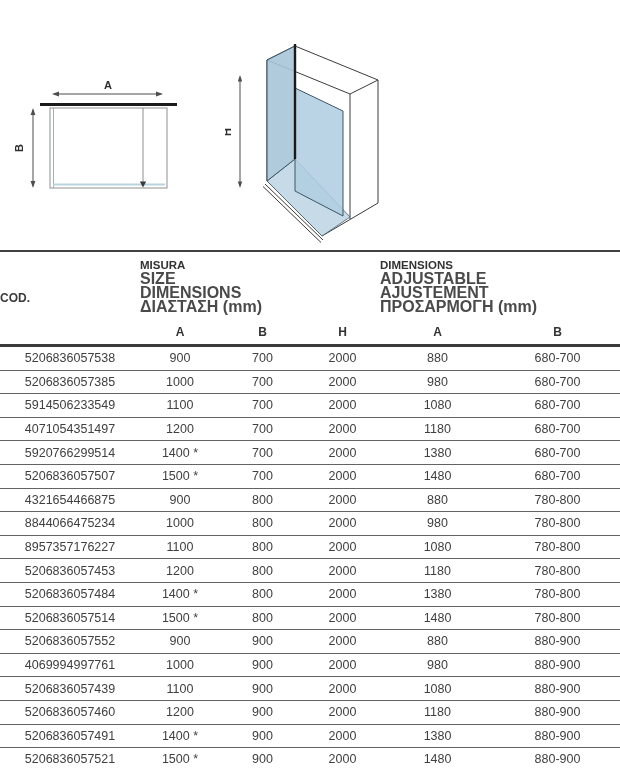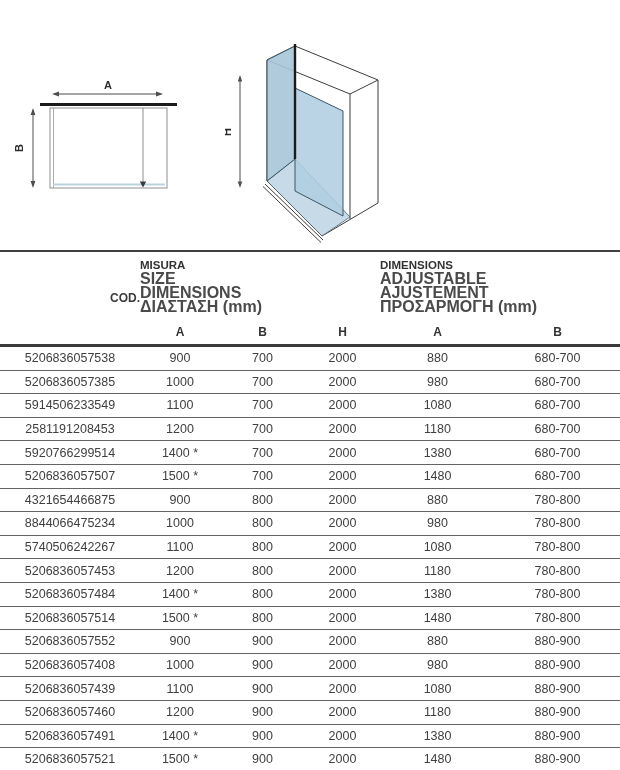--- a/index.html
+++ b/index.html
@@ -17,21 +17,21 @@
   .dim-label{font-family:"Liberation Sans",sans-serif;font-size:11px;font-weight:bold;fill:#2e2e2e;}
 
   
   table.spec{
     width:620px;border-collapse:collapse;table-layout:fixed;
     border-top:2px solid #414141;
   }
   table.spec th,table.spec td{padding:0;margin:0;}
   thead{border-bottom:3px solid #3a3a3a;}
   .cod-th{
-    font-size:12px;font-weight:bold;color:#3a3a3a;text-align:right;vertical-align:middle;
+    font-size:12px;font-weight:bold;color:#3a3a3a;text-align:left;vertical-align:middle;
   }
   .group-th{height:68px;text-align:left;vertical-align:middle;padding-top:3px;}
   .group-th .t1{font-size:11.5px;font-weight:bold;color:#333;line-height:14px;}
   .group-th .t2{font-size:16px;font-weight:bold;color:#4a4a4a;line-height:14px;}
   .sub-th{
     height:24px;font-size:12px;font-weight:bold;color:#333;
     text-align:center;vertical-align:middle;
   }
   tbody td{
     height:22.6px;font-size:12.5px;color:#404040;text-align:center;vertical-align:middle;
@@ -154,21 +154,21 @@
         </tr>
         <tr>
           <td>5914506233549</td>
           <td>1100</td>
           <td>700</td>
           <td>2000</td>
           <td>1080</td>
           <td>680-700</td>
         </tr>
         <tr>
-          <td>2581191208453</td>
+          <td>4071054351497</td>
           <td>1200</td>
           <td>700</td>
           <td>2000</td>
           <td>1180</td>
           <td>680-700</td>
         </tr>
         <tr>
           <td>5920766299514</td>
           <td>1400 *</td>
           <td>700</td>
@@ -194,21 +194,21 @@
         </tr>
         <tr>
           <td>8844066475234</td>
           <td>1000</td>
           <td>800</td>
           <td>2000</td>
           <td>980</td>
           <td>780-800</td>
         </tr>
         <tr>
-          <td>5740506242267</td>
+          <td>8957357176227</td>
           <td>1100</td>
           <td>800</td>
           <td>2000</td>
           <td>1080</td>
           <td>780-800</td>
         </tr>
         <tr>
           <td>5206836057453</td>
           <td>1200</td>
           <td>800</td>
@@ -234,21 +234,21 @@
         </tr>
         <tr>
           <td>5206836057552</td>
           <td>900</td>
           <td>900</td>
           <td>2000</td>
           <td>880</td>
           <td>880-900</td>
         </tr>
         <tr>
-          <td>5206836057408</td>
+          <td>4069994997761</td>
           <td>1000</td>
           <td>900</td>
           <td>2000</td>
           <td>980</td>
           <td>880-900</td>
         </tr>
         <tr>
           <td>5206836057439</td>
           <td>1100</td>
           <td>900</td>

